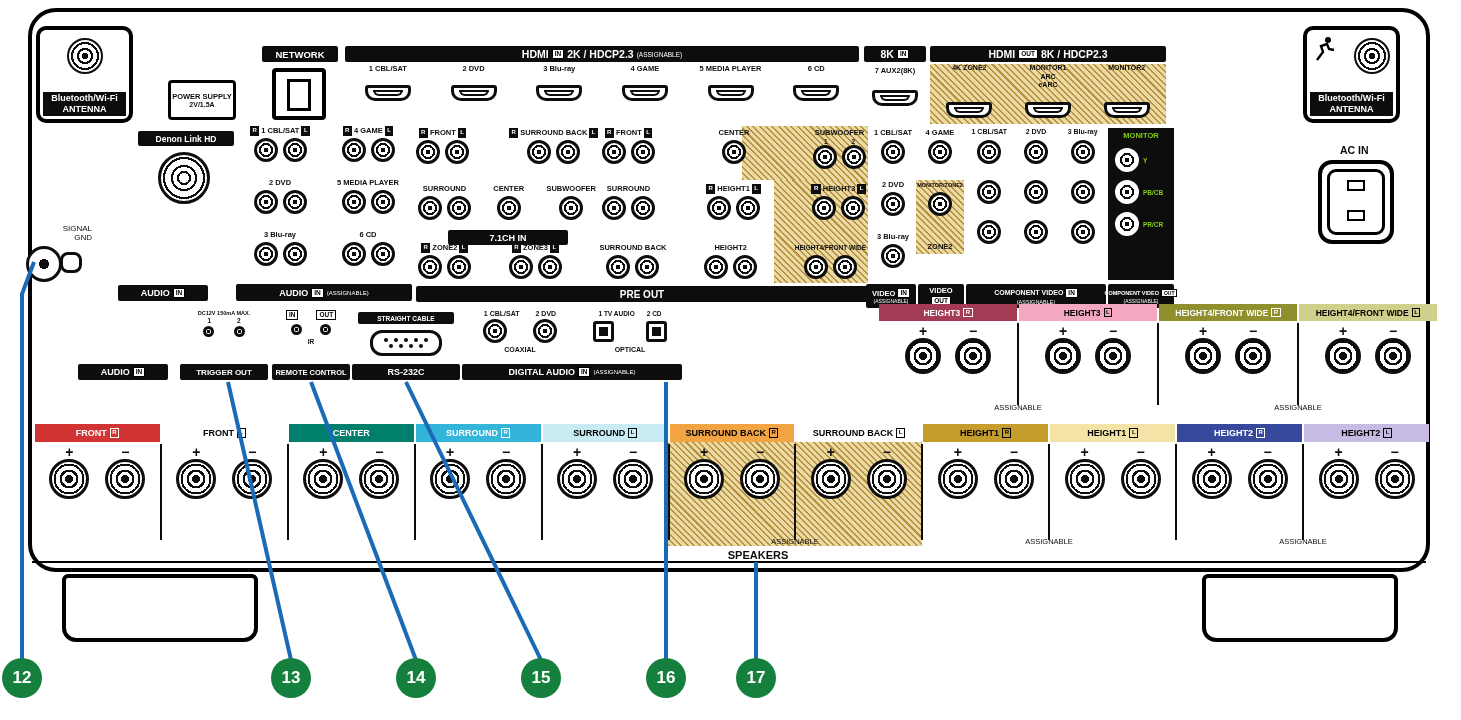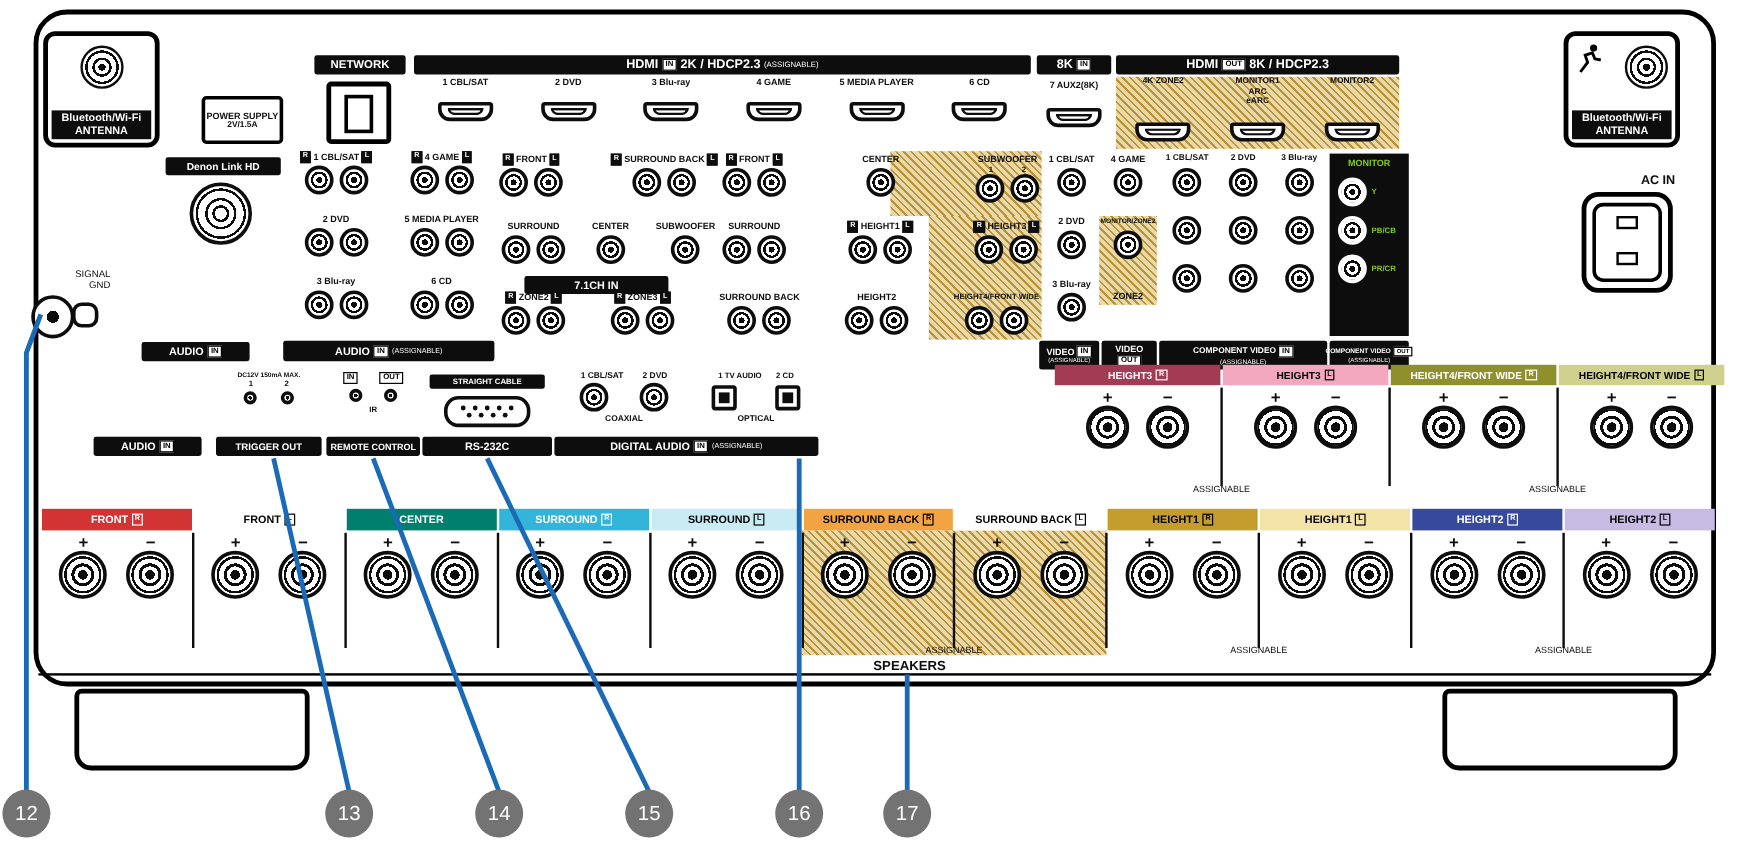--- a/index.html
+++ b/index.html
@@ -30,21 +30,21 @@
 .sp-posts{display:flex;gap:16px;margin-top:4px}
 .post-unit{display:flex;flex-direction:column;align-items:center}
 .pm{font-size:14px;font-weight:bold;line-height:13px}
 .post{width:40px;height:40px;border:3px solid #0d0d0d;border-radius:50%;background:radial-gradient(circle,#0d0d0d 0 4px,#fff 4px 7px,#0d0d0d 7px 9.5px,#fff 9.5px 13.5px,#0d0d0d 13.5px 15.5px,#fff 15.5px)}
 .mrow .sp-label{height:18px;font-size:9px}
 .sp-ch+.sp-ch::before{content:"";position:absolute;left:-1px;top:20px;height:96px;width:2px;background:#0d0d0d}
 .hrow .sp-posts{gap:14px}
 .hrow .post{width:36px;height:36px}
 .hrow .sp-ch+.sp-ch::before{top:19px;height:82px}
 .assign{position:absolute;transform:translateX(-50%);font-size:7.5px;font-weight:normal;white-space:nowrap}
-.callout{position:absolute;width:40px;height:40px;border-radius:50%;background:#737373;color:#fff;font-size:17px;font-weight:normal;display:flex;align-items:center;justify-content:center;z-index:60}
+.callout{position:absolute;width:40px;height:40px;border-radius:50%;background:#15803d;color:#fff;font-size:17px;font-weight:bold;display:flex;align-items:center;justify-content:center;z-index:60}
 .leader{position:absolute;left:0;top:0;z-index:50;pointer-events:none;fill:none;stroke-width:4}
 .dot{width:4px;height:4px;border-radius:50%;background:#0d0d0d}
 .foot{position:absolute;border:4px solid #000;border-radius:6px 6px 14px 14px;background:#fff}
 .antbox{border:4px solid #000;border-radius:10px;background:#fff}
 .antconn{width:36px;height:36px;border-radius:50%;border:2px solid #0d0d0d;background:radial-gradient(circle,#0d0d0d 0 3px,#fff 3px 6px,#0d0d0d 6px 8px,#fff 8px 12px,#0d0d0d 12px 14px,#fff 14px)}
 .antlabel{position:absolute;bottom:3px;left:3px;right:3px;background:#0d0d0d;color:#fff;font-weight:bold;font-size:9px;line-height:11px;text-align:center;padding:1px 0}
 .cell-label{font-size:7.5px;font-weight:bold;text-align:center;white-space:nowrap}
 </style>
 </head>
 <body>
@@ -154,21 +154,21 @@
       <circle cx="15" cy="4" r="3" fill="#000"></circle>
       <path d="M4 24 L10 16 L8 10 L14 8 L16 13 L21 14" stroke="#000" stroke-width="2.4" fill="none"></path>
     </svg>
     <div class="antconn" style="position:absolute;right:6px;top:8px"></div>
     <div class="antlabel">
       <div>Bluetooth/Wi-Fi</div>
         <div>ANTENNA</div>
     </div>
   </div>
 
-  <div class="abs" style="left:1340px;top:144px;width:56px;text-align:right;font-size:10.5px;font-weight:bold">AC IN</div>
+  <div class="abs" style="left:1340px;top:144px;width:56px;text-align:left;font-size:10.5px;font-weight:bold">AC IN</div>
   <div class="abs" style="left:1318px;top:160px;width:76px;height:84px;border:4px solid #000;border-radius:14px;background:#fff">
     <div style="position:absolute;inset:5px;border:3px solid #000;border-radius:9px"></div>
     <div style="position:absolute;left:50%;top:16px;transform:translateX(-50%);width:18px;height:11px;border:2.5px solid #000"></div>
     <div style="position:absolute;left:50%;top:46px;transform:translateX(-50%);width:18px;height:11px;border:2.5px solid #000"></div>
   </div>
 
   <div class="bar abs" style="left:138px;top:131px;width:96px;height:15px;font-size:8.5px">Denon Link HD</div>
   <div class="abs" style="left:158px;top:152px;width:52px;height:52px;border:3px solid #0d0d0d;border-radius:50%;background:radial-gradient(circle,#fff 0 5px,#0d0d0d 5px 7px,#fff 7px 11px,#0d0d0d 11px 13px,#fff 13px 19px,#0d0d0d 19px 21px,#fff 21px)"></div>
 
   <div class="abs" style="left:236px;top:126px;width:176px;height:156px;display:grid;grid-template-columns:1fr 1fr;grid-auto-rows:52px">
@@ -299,21 +299,21 @@
     </div>
     <div class="jg">
       <div class="jg-label">
           <span>SUBWOOFER</span>
         </div>
       <div class="jg-jacks">
           <div class="rca"></div>
         </div>
     </div>
   </div>
-  <div class="bar abs" style="left:437px;top:230px;width:120px;height:15px;font-size:9px">7.1CH IN</div>
+  <div class="bar abs" style="left:448px;top:230px;width:120px;height:15px;font-size:9px">7.1CH IN</div>
 
   <div class="abs" style="left:602px;top:128px;width:264px;display:flex;justify-content:space-between">
     <div class="jg">
       <div class="jg-label">
           <span class="chip solid">R</span>
           <span>FRONT</span>
           <span class="chip solid">L</span>
         </div>
       <div class="jg-jacks">
           <div class="rca"></div>
@@ -419,20 +419,21 @@
     <div class="jg">
       <div class="jg-label" style="font-size:6.5px">
           <span>HEIGHT4/FRONT WIDE</span>
         </div>
       <div class="jg-jacks">
           <div class="rca"></div>
           <div class="rca"></div>
         </div>
     </div>
   </div>
+  <div class="bar abs" style="left:416px;top:286px;width:452px;height:16px;font-size:10px">PRE OUT</div>
 
   <div class="abs hatch" style="left:916px;top:180px;width:48px;height:74px"></div>
   <div class="abs" style="left:870px;top:128px;width:46px;display:flex;flex-direction:column">
     <div class="jg" style="height:52px">
         <div class="jg-label">1 CBL/SAT</div>
         <div class="rca" style="margin-top:2px"></div>
       </div>
     <div class="jg" style="height:52px">
         <div class="jg-label">2 DVD</div>
         <div class="rca" style="margin-top:2px"></div>

